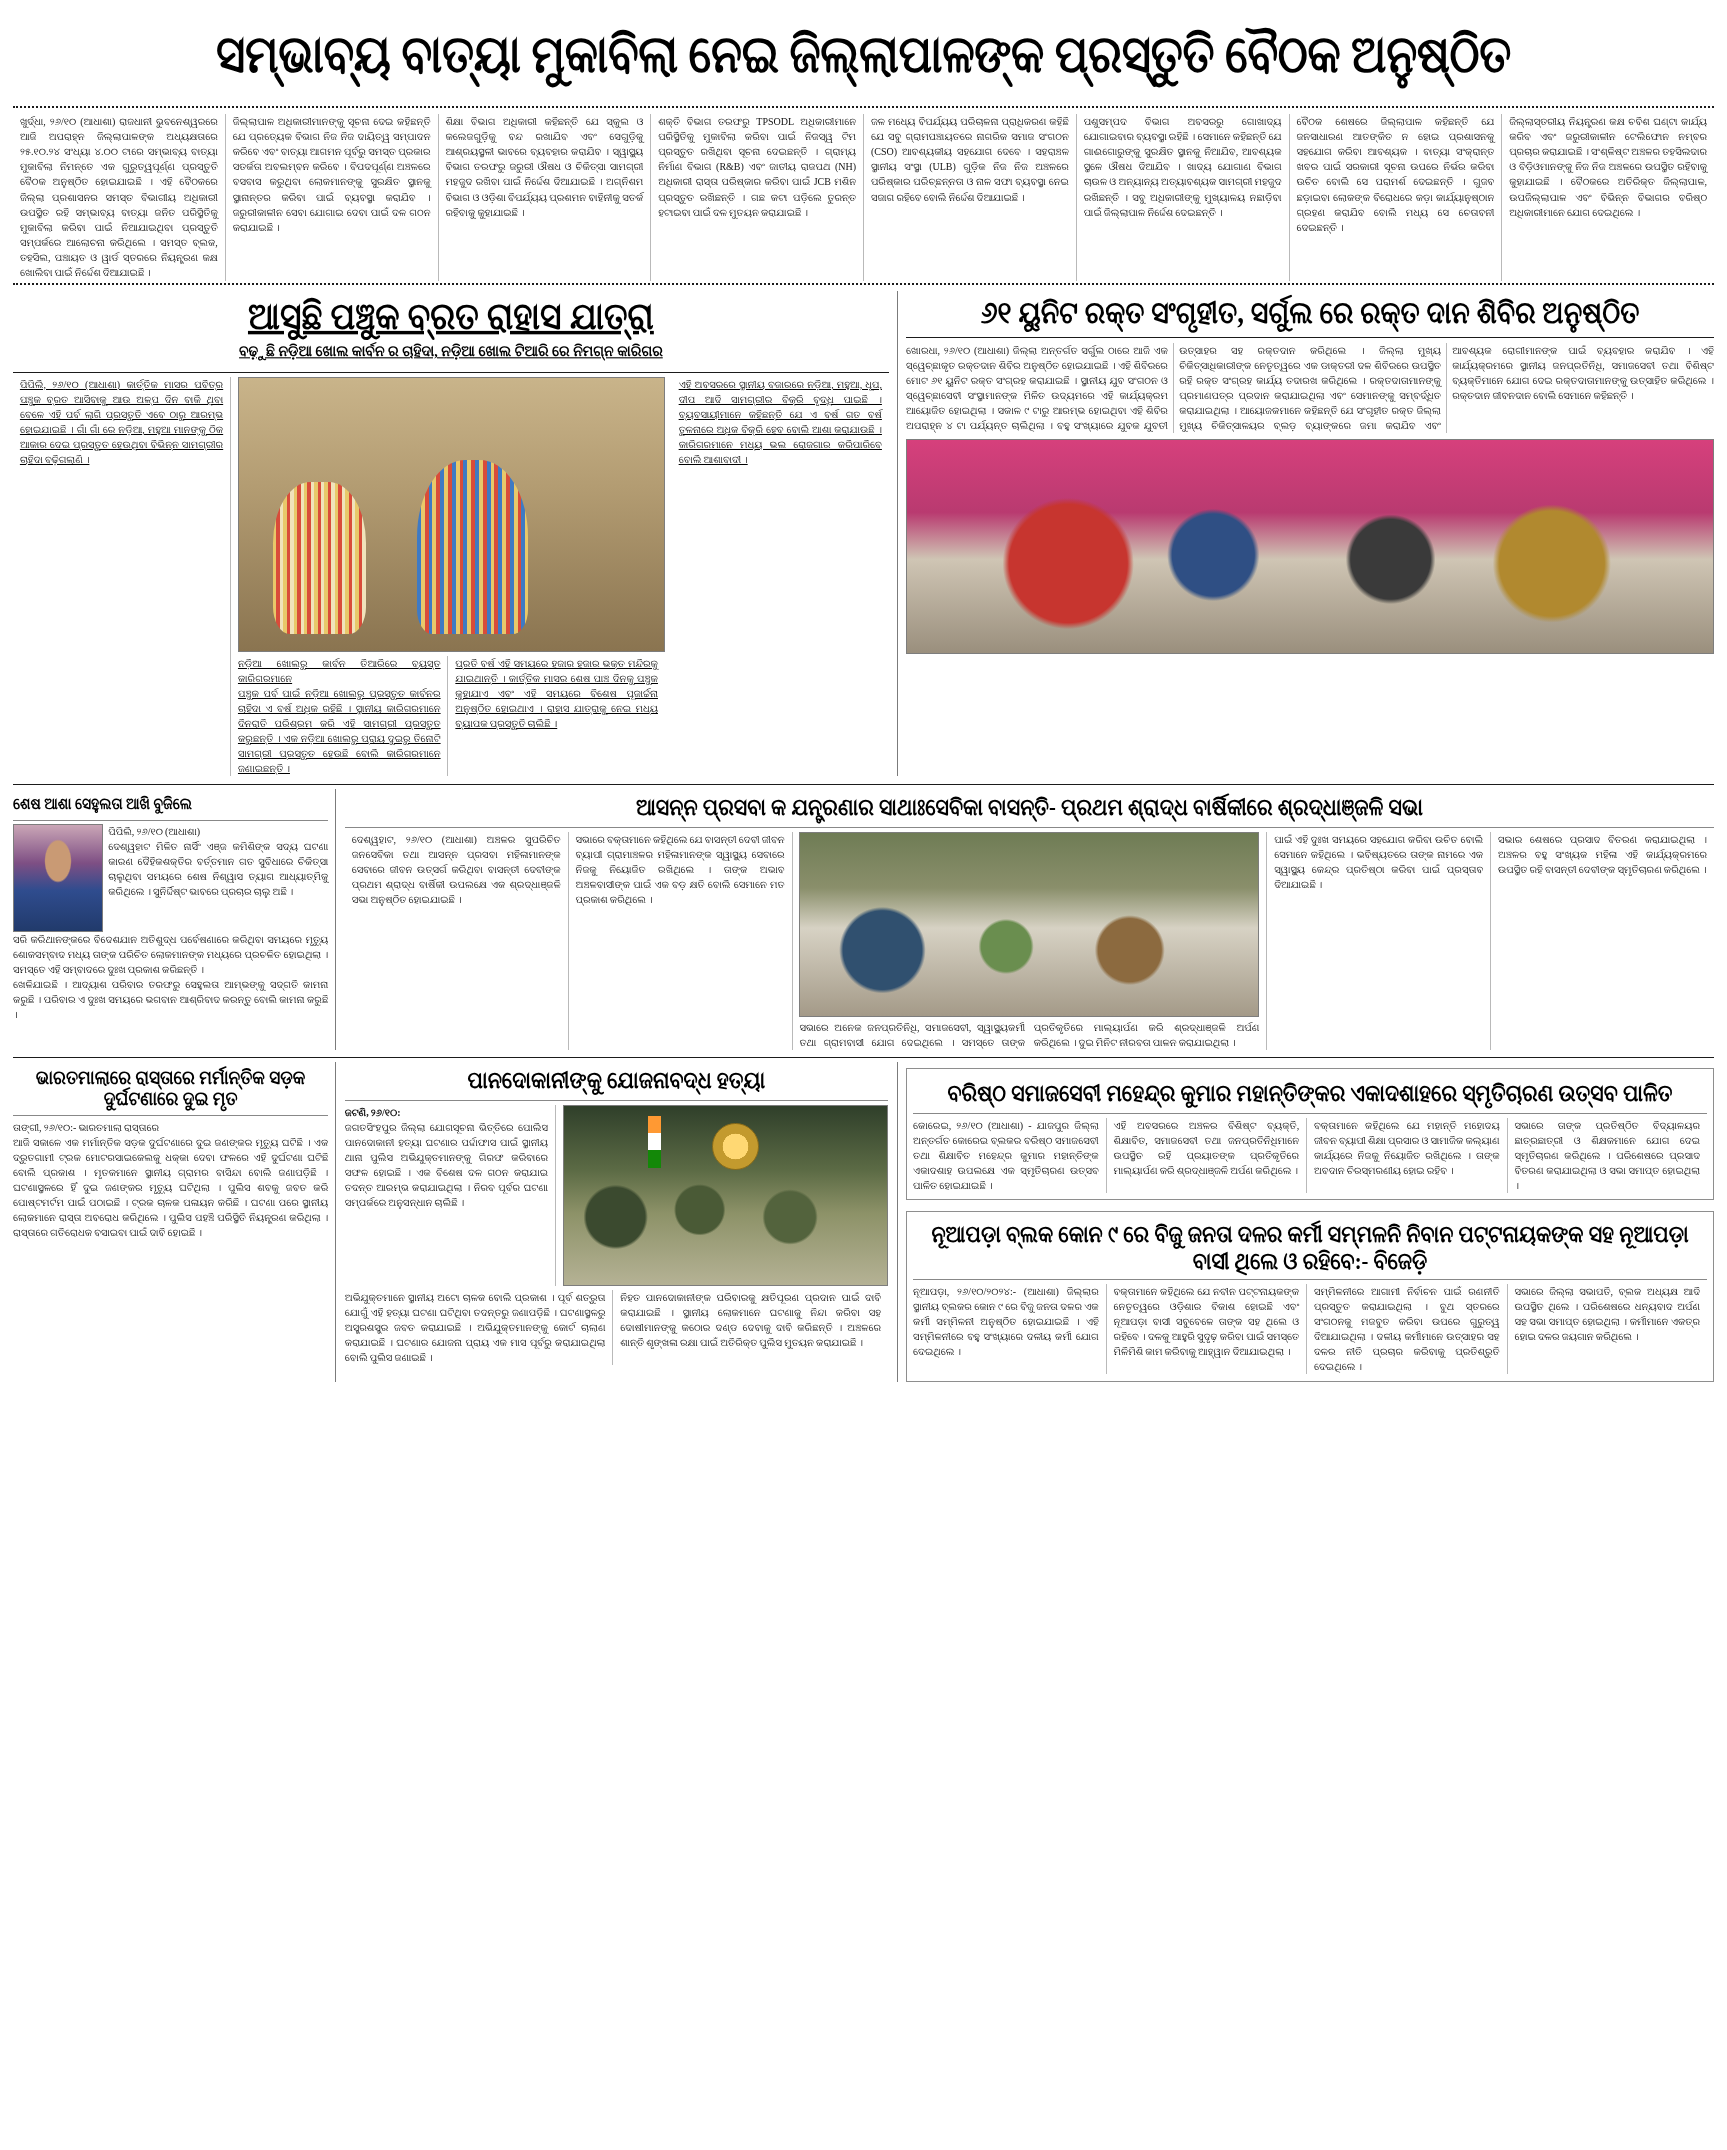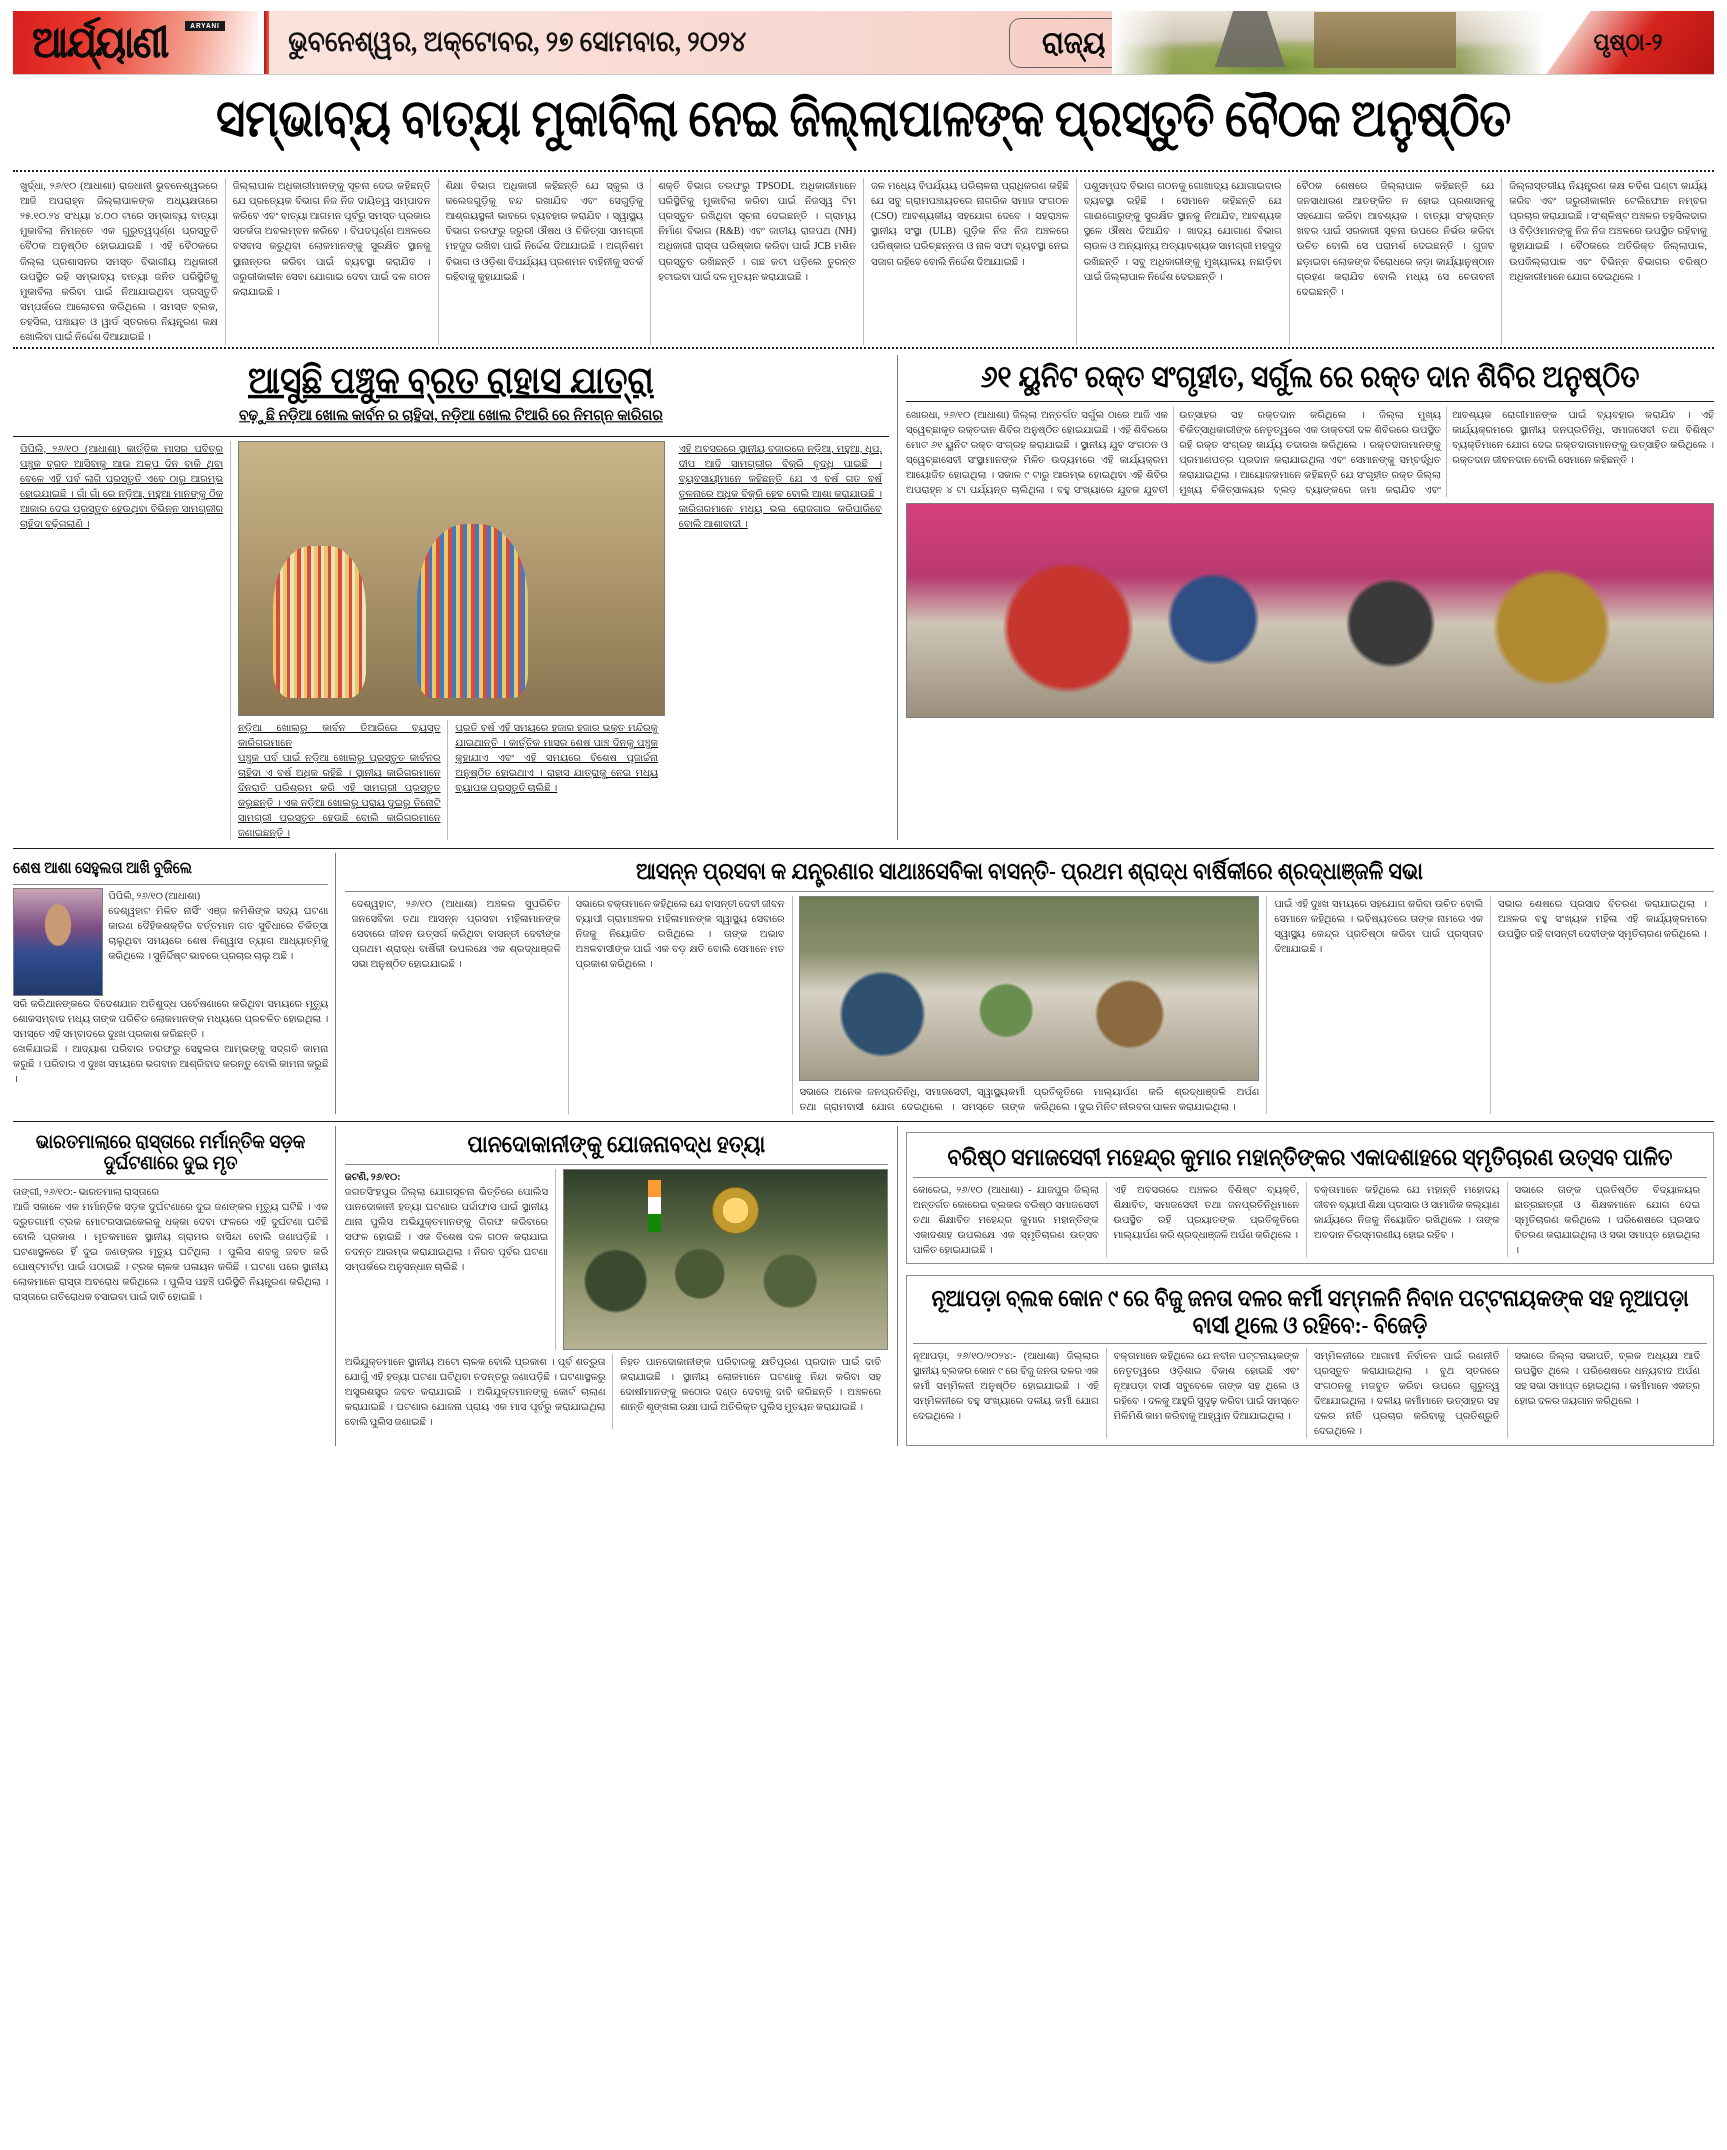--- a/index.html
+++ b/index.html
@@ -253,40 +253,20 @@
     border: 1.7px solid #8d6d18;
   }
 
   .inline-photo { width: 100%; }
 </style>
 </head>
 <body>
 
 <div class="page">
 
-  <div class="masthead">
-    <div class="mast-logo">
-      <div class="mast-logo-text">ଆର୍ଯ୍ୟାଣୀ</div>
-      <div class="mast-logo-chip">ARYANI</div>
-    </div>
-    <div class="mast-redbar"></div>
-    <div class="mast-date-wrap">
-      <div class="mast-date">ଭୁବନେଶ୍ୱର, ଅକ୍ଟୋବର, ୨୭ ସୋମବାର, ୨୦୨୪</div>
-      <div class="mast-badge">
-        <span>ରାଜ୍ୟ</span>
-      </div>
-      <div class="mast-photo">
-        <div class="temple"></div>
-        <div class="temple2"></div>
-      </div>
-      <div class="mast-pagenum">
-        <span>ପୃଷ୍ଠା-୨</span>
-      </div>
-    </div>
-  </div>
 
   <div class="lead-head">ସମ୍ଭାବ୍ୟ ବାତ୍ୟା ମୁକାବିଲା ନେଇ ଜିଲ୍ଲାପାଳଙ୍କ ପ୍ରସ୍ତୁତି ବୈଠକ ଅନୁଷ୍ଠିତ</div>
   <div class="rule-dashed"></div>
 
   <div class="cols">
     <div class="col">
       <p class="body-text">ଖୁର୍ଦ୍ଧା, ୨୬/୧୦ (ଆଧାଶା) ରାଜଧାନୀ ଭୁବନେଶ୍ୱରରେ ଆଜି ଅପରାହ୍ନ ଜିଲ୍ଲାପାଳଙ୍କ ଅଧ୍ୟକ୍ଷତାରେ ୨୫.୧୦.୨୪ ସଂଧ୍ୟା ୪.୦୦ ଟାରେ ସମ୍ଭାବ୍ୟ ବାତ୍ୟା ମୁକାବିଲା ନିମନ୍ତେ ଏକ ଗୁରୁତ୍ୱପୂର୍ଣ୍ଣ ପ୍ରସ୍ତୁତି ବୈଠକ ଅନୁଷ୍ଠିତ ହୋଇଯାଇଛି । ଏହି ବୈଠକରେ ଜିଲ୍ଲା ପ୍ରଶାସନର ସମସ୍ତ ବିଭାଗୀୟ ଅଧିକାରୀ ଉପସ୍ଥିତ ରହି ସମ୍ଭାବ୍ୟ ବାତ୍ୟା ଜନିତ ପରିସ୍ଥିତିକୁ ମୁକାବିଲା କରିବା ପାଇଁ ନିଆଯାଇଥିବା ପ୍ରସ୍ତୁତି ସମ୍ପର୍କରେ ଆଲୋଚନା କରିଥିଲେ । ସମସ୍ତ ବ୍ଲକ, ତହସିଲ, ପଞ୍ଚାୟତ ଓ ୱାର୍ଡ ସ୍ତରରେ ନିୟନ୍ତ୍ରଣ କକ୍ଷ ଖୋଲିବା ପାଇଁ ନିର୍ଦ୍ଦେଶ ଦିଆଯାଇଛି ।</p>
     </div>
     <div class="col">
       <p class="body-text">ଜିଲ୍ଲାପାଳ ଅଧିକାରୀମାନଙ୍କୁ ସୂଚନା ଦେଇ କହିଛନ୍ତି ଯେ ପ୍ରତ୍ୟେକ ବିଭାଗ ନିଜ ନିଜ ଦାୟିତ୍ୱ ସମ୍ପାଦନ କରିବେ ଏବଂ ବାତ୍ୟା ଆଗମନ ପୂର୍ବରୁ ସମସ୍ତ ପ୍ରକାର ସତର୍କତା ଅବଲମ୍ବନ କରିବେ । ବିପଦପୂର୍ଣ୍ଣ ଅଞ୍ଚଳରେ ବସବାସ କରୁଥିବା ଲୋକମାନଙ୍କୁ ସୁରକ୍ଷିତ ସ୍ଥାନକୁ ସ୍ଥାନାନ୍ତର କରିବା ପାଇଁ ବ୍ୟବସ୍ଥା କରାଯିବ । ଜରୁରୀକାଳୀନ ସେବା ଯୋଗାଇ ଦେବା ପାଇଁ ଦଳ ଗଠନ କରାଯାଇଛି ।</p>
@@ -294,21 +274,21 @@
     <div class="col">
       <p class="body-text">ଶିକ୍ଷା ବିଭାଗ ଅଧିକାରୀ କହିଛନ୍ତି ଯେ ସ୍କୁଲ ଓ କଲେଜଗୁଡ଼ିକୁ ବନ୍ଦ ରଖାଯିବ ଏବଂ ସେଗୁଡ଼ିକୁ ଆଶ୍ରୟସ୍ଥଳୀ ଭାବରେ ବ୍ୟବହାର କରାଯିବ । ସ୍ୱାସ୍ଥ୍ୟ ବିଭାଗ ତରଫରୁ ଜରୁରୀ ଔଷଧ ଓ ଚିକିତ୍ସା ସାମଗ୍ରୀ ମହଜୁଦ ରଖିବା ପାଇଁ ନିର୍ଦ୍ଦେଶ ଦିଆଯାଇଛି । ଅଗ୍ନିଶମ ବିଭାଗ ଓ ଓଡ଼ିଶା ବିପର୍ଯ୍ୟୟ ପ୍ରଶମନ ବାହିନୀକୁ ସତର୍କ ରହିବାକୁ କୁହାଯାଇଛି ।</p>
     </div>
     <div class="col">
       <p class="body-text">ଶକ୍ତି ବିଭାଗ ତରଫରୁ TPSODL ଅଧିକାରୀମାନେ ପରିସ୍ଥିତିକୁ ମୁକାବିଲା କରିବା ପାଇଁ ନିଜସ୍ୱ ଟିମ ପ୍ରସ୍ତୁତ ରଖିଥିବା ସୂଚନା ଦେଇଛନ୍ତି । ଗ୍ରାମ୍ୟ ନିର୍ମାଣ ବିଭାଗ (R&amp;B) ଏବଂ ଜାତୀୟ ରାଜପଥ (NH) ଅଧିକାରୀ ରାସ୍ତା ପରିଷ୍କାର କରିବା ପାଇଁ JCB ମଶିନ ପ୍ରସ୍ତୁତ ରଖିଛନ୍ତି । ଗଛ କଟା ପଡ଼ିଲେ ତୁରନ୍ତ ହଟାଇବା ପାଇଁ ଦଳ ମୁତୟନ କରାଯାଇଛି ।</p>
     </div>
     <div class="col">
       <p class="body-text">ଜଳ ମଧ୍ୟେ ବିପର୍ଯ୍ୟୟ ପରିଚାଳନା ପ୍ରାଧିକରଣ କହିଛି ଯେ ସବୁ ଗ୍ରାମପଞ୍ଚାୟତରେ ନାଗରିକ ସମାଜ ସଂଗଠନ (CSO) ଆବଶ୍ୟକୀୟ ସହଯୋଗ ଦେବେ । ସହରାଞ୍ଚଳ ସ୍ଥାନୀୟ ସଂସ୍ଥା (ULB) ଗୁଡ଼ିକ ନିଜ ନିଜ ଅଞ୍ଚଳରେ ପରିଷ୍କାର ପରିଚ୍ଛନ୍ନତା ଓ ନାଳ ସଫା ବ୍ୟବସ୍ଥା ନେଇ ସଜାଗ ରହିବେ ବୋଲି ନିର୍ଦ୍ଦେଶ ଦିଆଯାଇଛି ।</p>
     </div>
     <div class="col">
-      <p class="body-text">ପଶୁସମ୍ପଦ ବିଭାଗ ଗଠନକୁ ଗୋଖାଦ୍ୟ ଯୋଗାଇବାର ବ୍ୟବସ୍ଥା ରହିଛି । ସେମାନେ କହିଛନ୍ତି ଯେ ଗାଈଗୋରୁଙ୍କୁ ସୁରକ୍ଷିତ ସ୍ଥାନକୁ ନିଆଯିବ, ଆବଶ୍ୟକ ସ୍ଥଳେ ଔଷଧ ଦିଆଯିବ । ଖାଦ୍ୟ ଯୋଗାଣ ବିଭାଗ ଚାଉଳ ଓ ଅନ୍ୟାନ୍ୟ ଅତ୍ୟାବଶ୍ୟକ ସାମଗ୍ରୀ ମହଜୁଦ ରଖିଛନ୍ତି । ସବୁ ଅଧିକାରୀଙ୍କୁ ମୁଖ୍ୟାଳୟ ନଛାଡ଼ିବା ପାଇଁ ଜିଲ୍ଲାପାଳ ନିର୍ଦ୍ଦେଶ ଦେଇଛନ୍ତି ।</p>
+      <p class="body-text">ପଶୁସମ୍ପଦ ବିଭାଗ ଅବସରରୁ ଗୋଖାଦ୍ୟ ଯୋଗାଇବାର ବ୍ୟବସ୍ଥା ରହିଛି । ସେମାନେ କହିଛନ୍ତି ଯେ ଗାଈଗୋରୁଙ୍କୁ ସୁରକ୍ଷିତ ସ୍ଥାନକୁ ନିଆଯିବ, ଆବଶ୍ୟକ ସ୍ଥଳେ ଔଷଧ ଦିଆଯିବ । ଖାଦ୍ୟ ଯୋଗାଣ ବିଭାଗ ଚାଉଳ ଓ ଅନ୍ୟାନ୍ୟ ଅତ୍ୟାବଶ୍ୟକ ସାମଗ୍ରୀ ମହଜୁଦ ରଖିଛନ୍ତି । ସବୁ ଅଧିକାରୀଙ୍କୁ ମୁଖ୍ୟାଳୟ ନଛାଡ଼ିବା ପାଇଁ ଜିଲ୍ଲାପାଳ ନିର୍ଦ୍ଦେଶ ଦେଇଛନ୍ତି ।</p>
     </div>
     <div class="col">
       <p class="body-text">ବୈଠକ ଶେଷରେ ଜିଲ୍ଲାପାଳ କହିଛନ୍ତି ଯେ ଜନସାଧାରଣ ଆତଙ୍କିତ ନ ହୋଇ ପ୍ରଶାସନକୁ ସହଯୋଗ କରିବା ଆବଶ୍ୟକ । ବାତ୍ୟା ସଂକ୍ରାନ୍ତ ଖବର ପାଇଁ ସରକାରୀ ସୂଚନା ଉପରେ ନିର୍ଭର କରିବା ଉଚିତ ବୋଲି ସେ ପରାମର୍ଶ ଦେଇଛନ୍ତି । ଗୁଜବ ଛଡ଼ାଇବା ଲୋକଙ୍କ ବିରୋଧରେ କଡ଼ା କାର୍ଯ୍ୟାନୁଷ୍ଠାନ ଗ୍ରହଣ କରାଯିବ ବୋଲି ମଧ୍ୟ ସେ ଚେତାବନୀ ଦେଇଛନ୍ତି ।</p>
     </div>
     <div class="col">
       <p class="body-text">ଜିଲ୍ଲାସ୍ତରୀୟ ନିୟନ୍ତ୍ରଣ କକ୍ଷ ଚବିଶ ଘଣ୍ଟା କାର୍ଯ୍ୟ କରିବ ଏବଂ ଜରୁରୀକାଳୀନ ଟେଲିଫୋନ ନମ୍ବର ପ୍ରଚାର କରାଯାଇଛି । ସଂଶ୍ଳିଷ୍ଟ ଅଞ୍ଚଳର ତହସିଲଦାର ଓ ବିଡ଼ିଓମାନଙ୍କୁ ନିଜ ନିଜ ଅଞ୍ଚଳରେ ଉପସ୍ଥିତ ରହିବାକୁ କୁହାଯାଇଛି । ବୈଠକରେ ଅତିରିକ୍ତ ଜିଲ୍ଲାପାଳ, ଉପଜିଲ୍ଲାପାଳ ଏବଂ ବିଭିନ୍ନ ବିଭାଗର ବରିଷ୍ଠ ଅଧିକାରୀମାନେ ଯୋଗ ଦେଇଥିଲେ ।</p>
     </div>
   </div>
 
   <div class="rule-dashed"></div>

